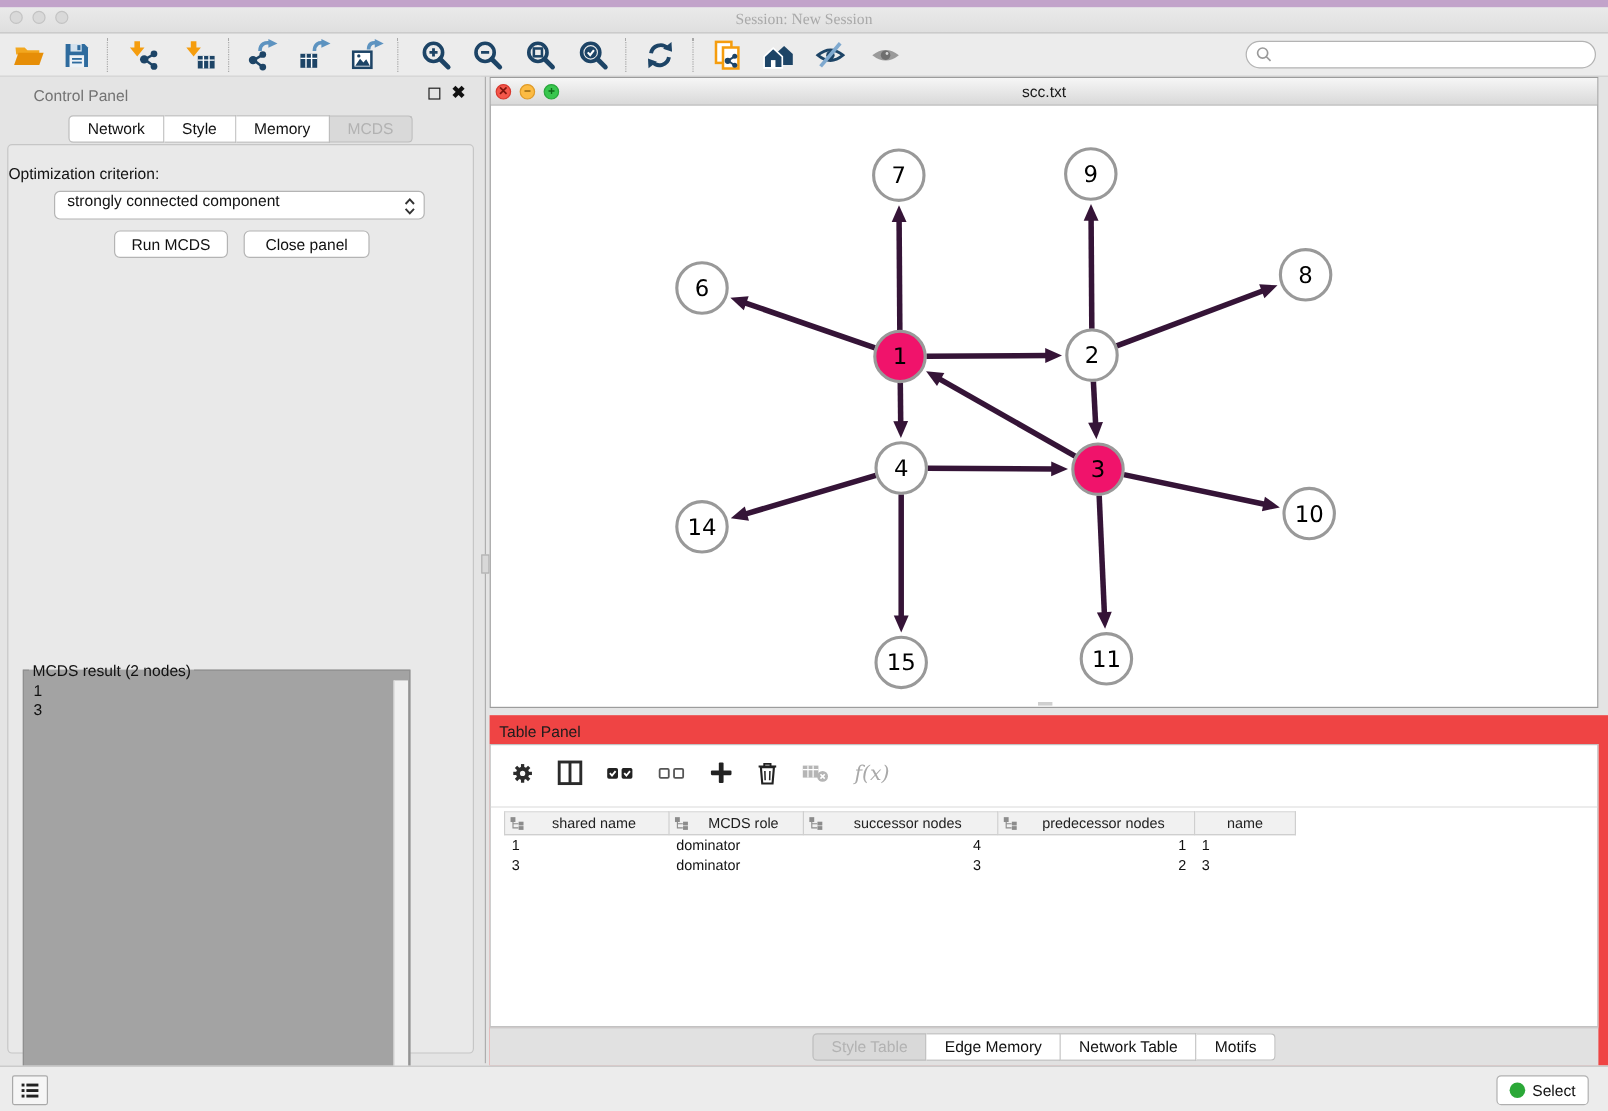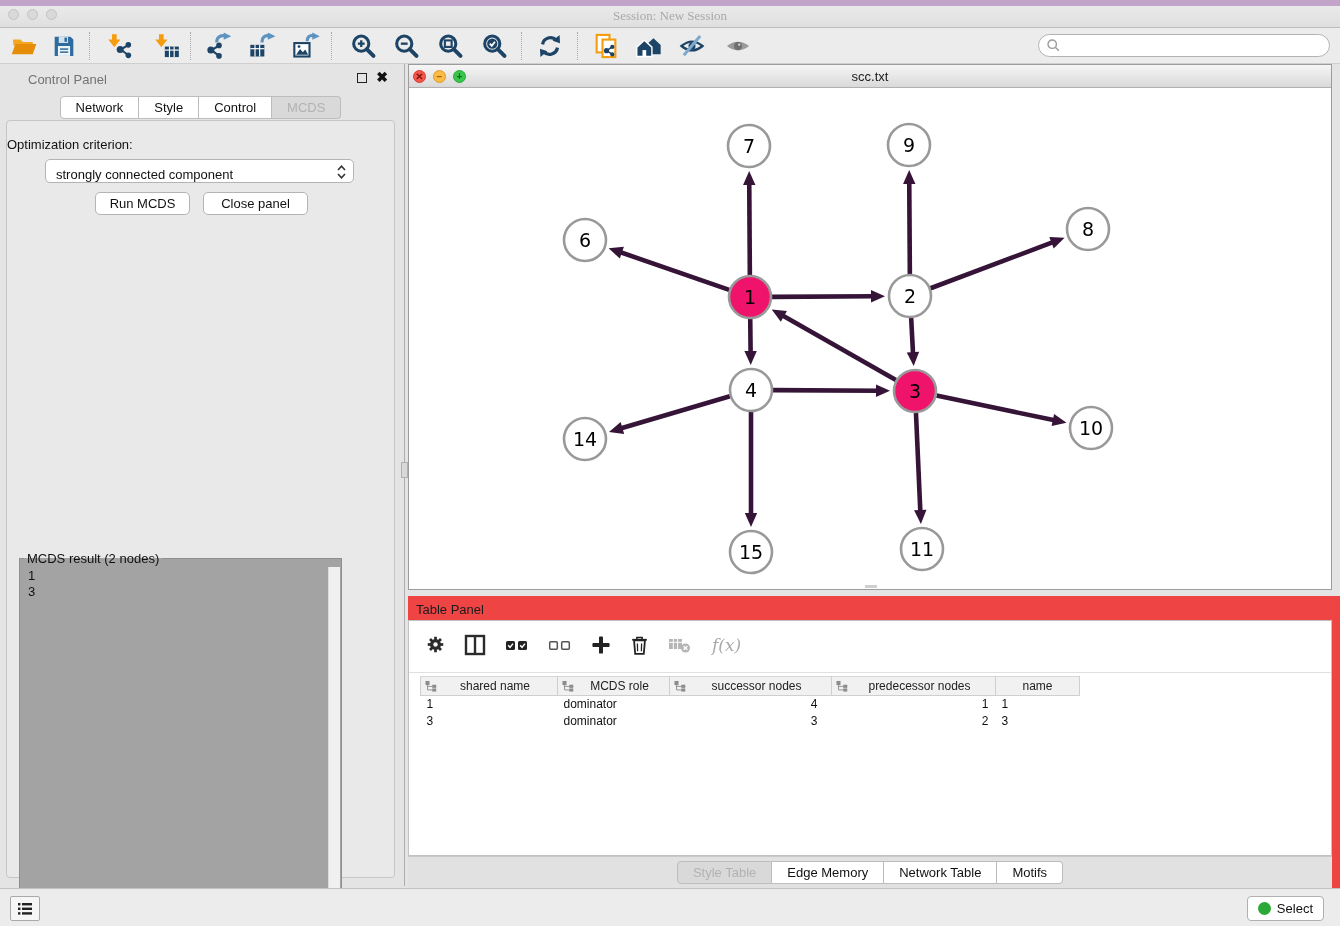--- a/index.html
+++ b/index.html
@@ -34,21 +34,21 @@
   .tab { height:23px; line-height:21px; padding:0 15px; background:#fff; border:1px solid #bdbdbd;
     border-left-width:0; font-size:13px; color:#111; cursor:pointer; }
   .tab:first-child { border-left-width:1px; border-radius:4px 0 0 4px; }
   .tab:last-child { border-radius:0 4px 4px 0; }
   .tab-sel { background:#d9d9d9; color:#b2b2b2; }
   .cp-box { position:absolute; left:6px; top:56px; width:389px; height:758px;
     background:#e9e9e9; border:1px solid #c6c6c6; border-radius:4px; }
   .opt-label { position:absolute; left:0; top:16px; width:100%; text-align:left; font-size:13px; color:#111; }
   .combo { position:absolute; left:38px; top:38px; width:309px; height:24px; background:#fff;
     border:1px solid #b4b4b4; border-radius:5px; font-size:13px; color:#111;
-    display:flex; align-items:flex-end; padding-left:10px; cursor:pointer; }
+    display:flex; align-items:flex-start; padding-left:10px; cursor:pointer; }
   .combo-stepper { position:absolute; right:6px; top:3px; }
   .cp-btn { position:absolute; top:71px; height:23px; background:#fff; border:1px solid #b4b4b4;
     border-radius:5px; font-size:13px; color:#111; text-align:center; line-height:21px; cursor:pointer; }
   .btn-run { left:88px; width:95px; }
   .btn-close { left:196px; width:105px; }
   .mcds-fieldset { position:absolute; left:12px; top:430px; width:323px; height:375px;
     border:1px solid #8f8f8f; background:#a3a3a3; }
   .mcds-fieldset legend { font-size:13px; color:#111; margin-left:4px; padding:0 3px; }
   .mcds-lines { position:absolute; left:0; top:0; padding:2px 8px; font-size:13px; line-height:16px; color:#111; }
   .mcds-scroll { position:absolute; right:1px; top:1px; bottom:1px; width:12px;
@@ -273,21 +273,21 @@
     </div>
   </div>
 
   <div class="control-panel">
     <span class="cp-title">Control Panel</span>
     <span class="float-ico" style="right:34px"></span>
     <span class="close-ico" style="right:13px">✖</span>
     <div class="cp-tabs">
         <div class="tab">Network</div>
         <div class="tab">Style</div>
-        <div class="tab">Control</div>
+        <div class="tab">Memory</div>
         <div class="tab tab-sel">MCDS</div>
       </div>
     <div class="cp-box">
       <div class="opt-label">Optimization criterion:</div>
       <div class="combo">
         <span>strongly connected component</span>
         <span class="combo-stepper">
           <svg width="11" height="18" viewBox="0 0 11 18">
               <path d="M2 7 L5.5 3.2 L9 7" fill="none" stroke="#333" stroke-width="1.6"></path>
               <path d="M2 11 L5.5 14.8 L9 11" fill="none" stroke="#333" stroke-width="1.6"></path>

